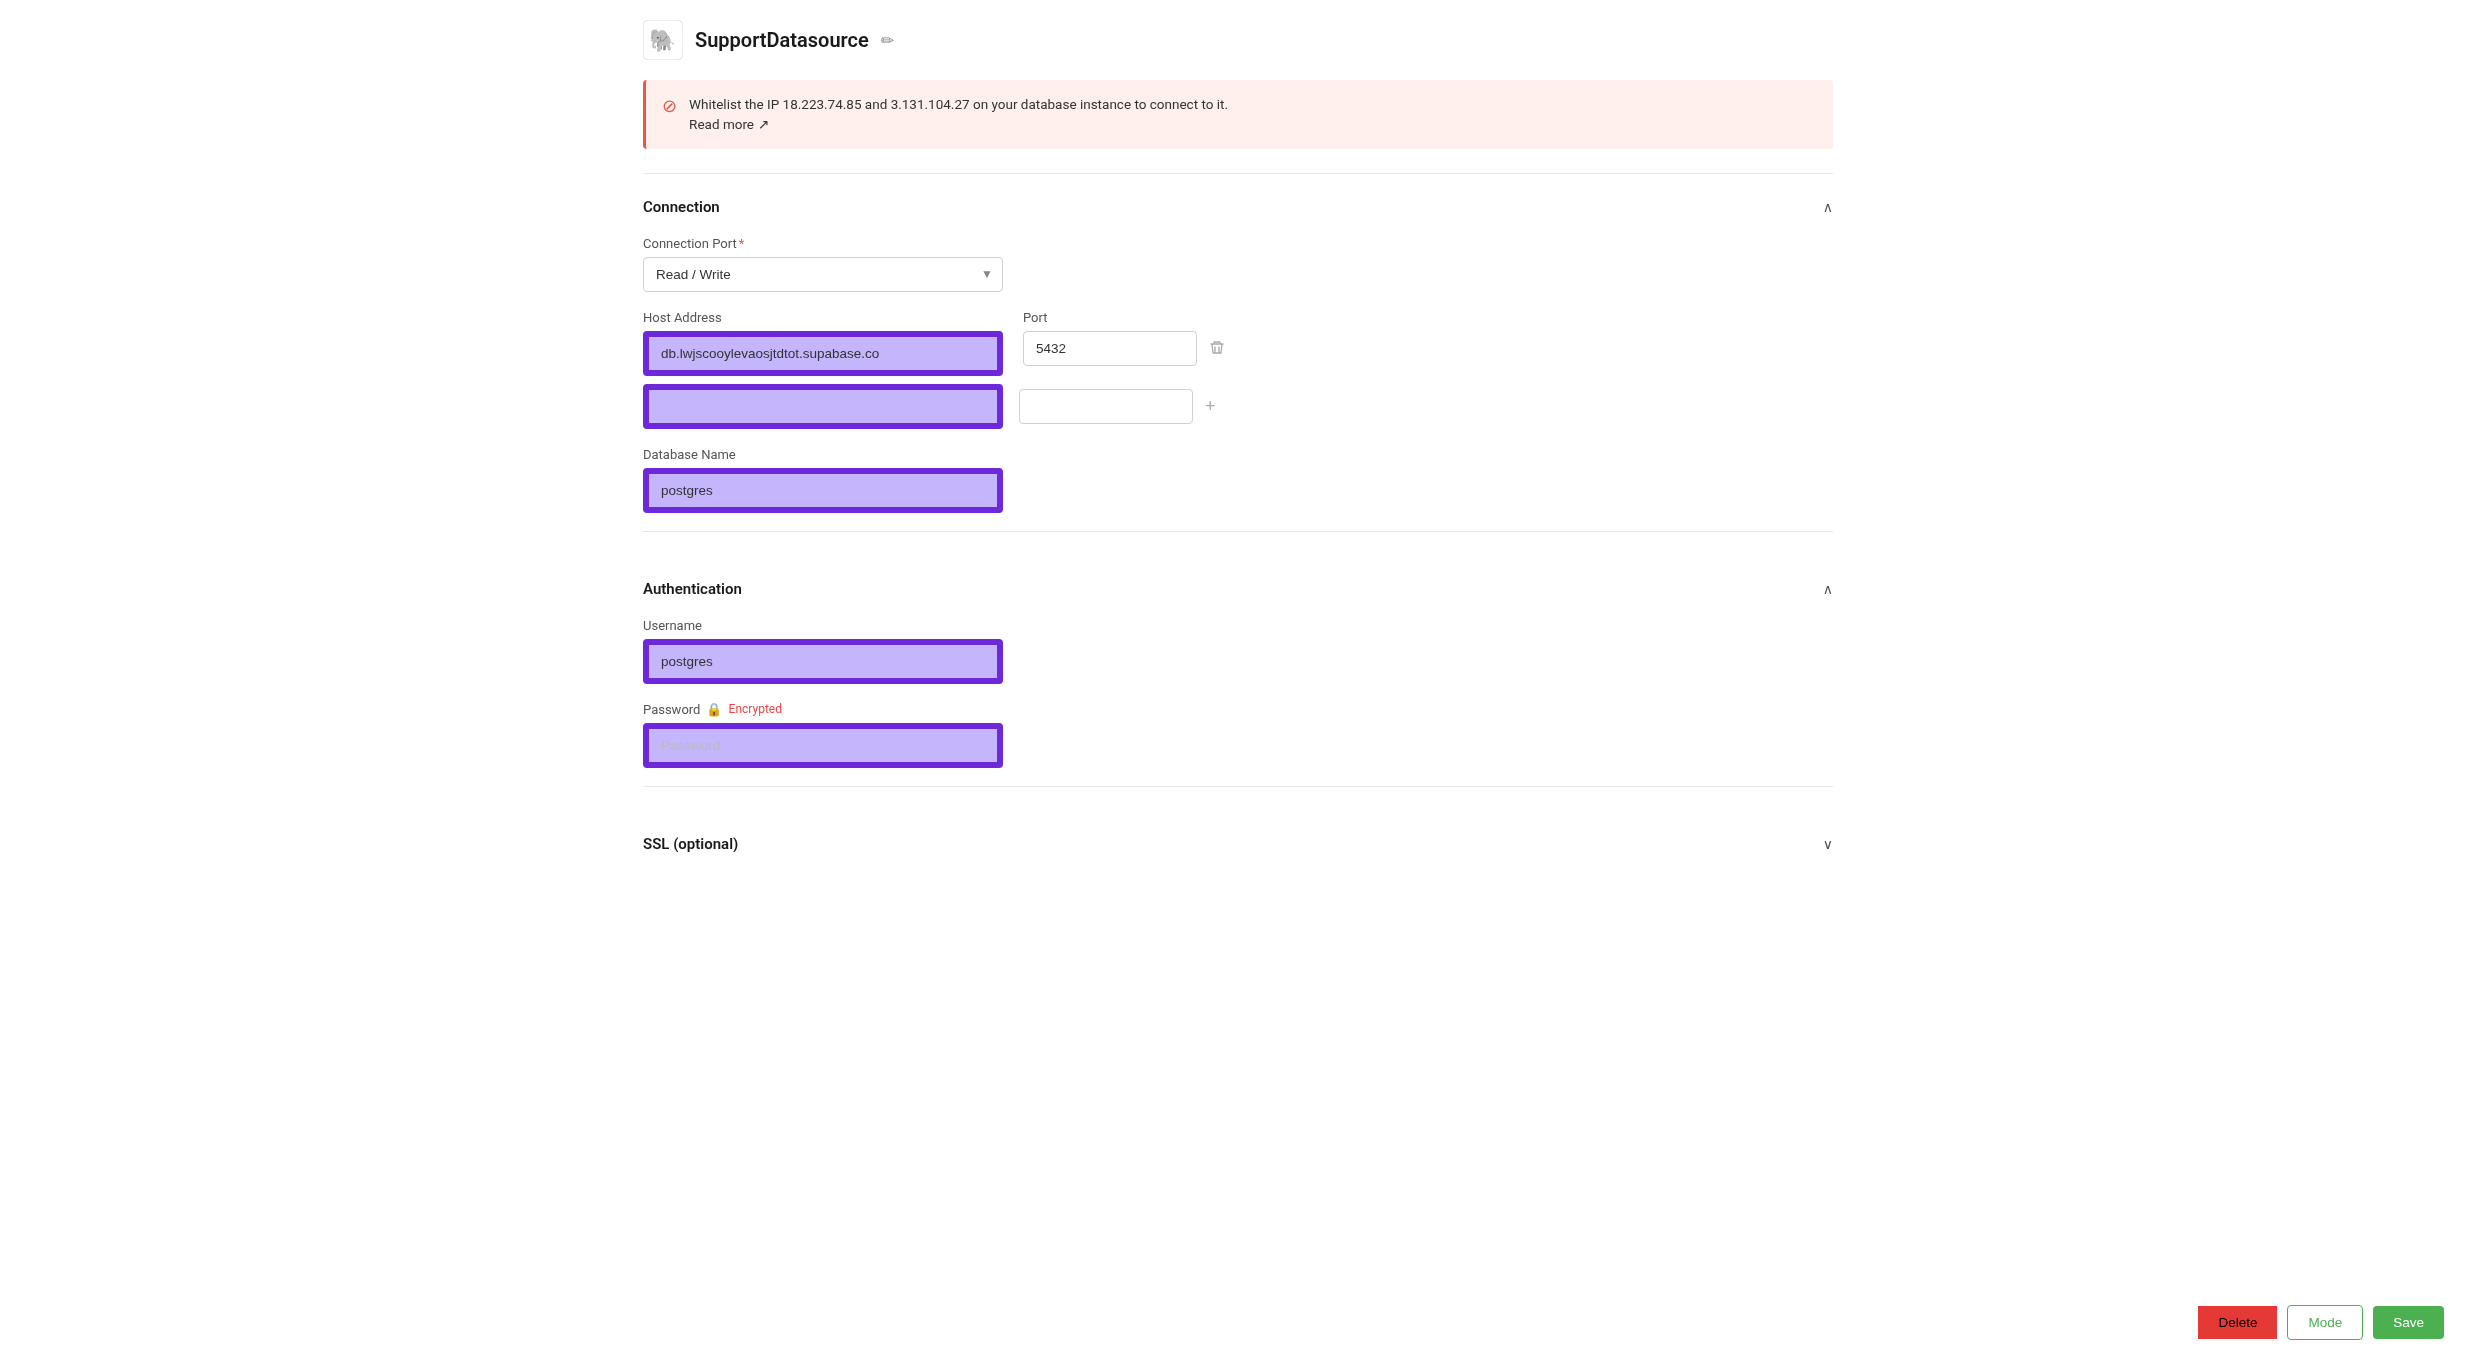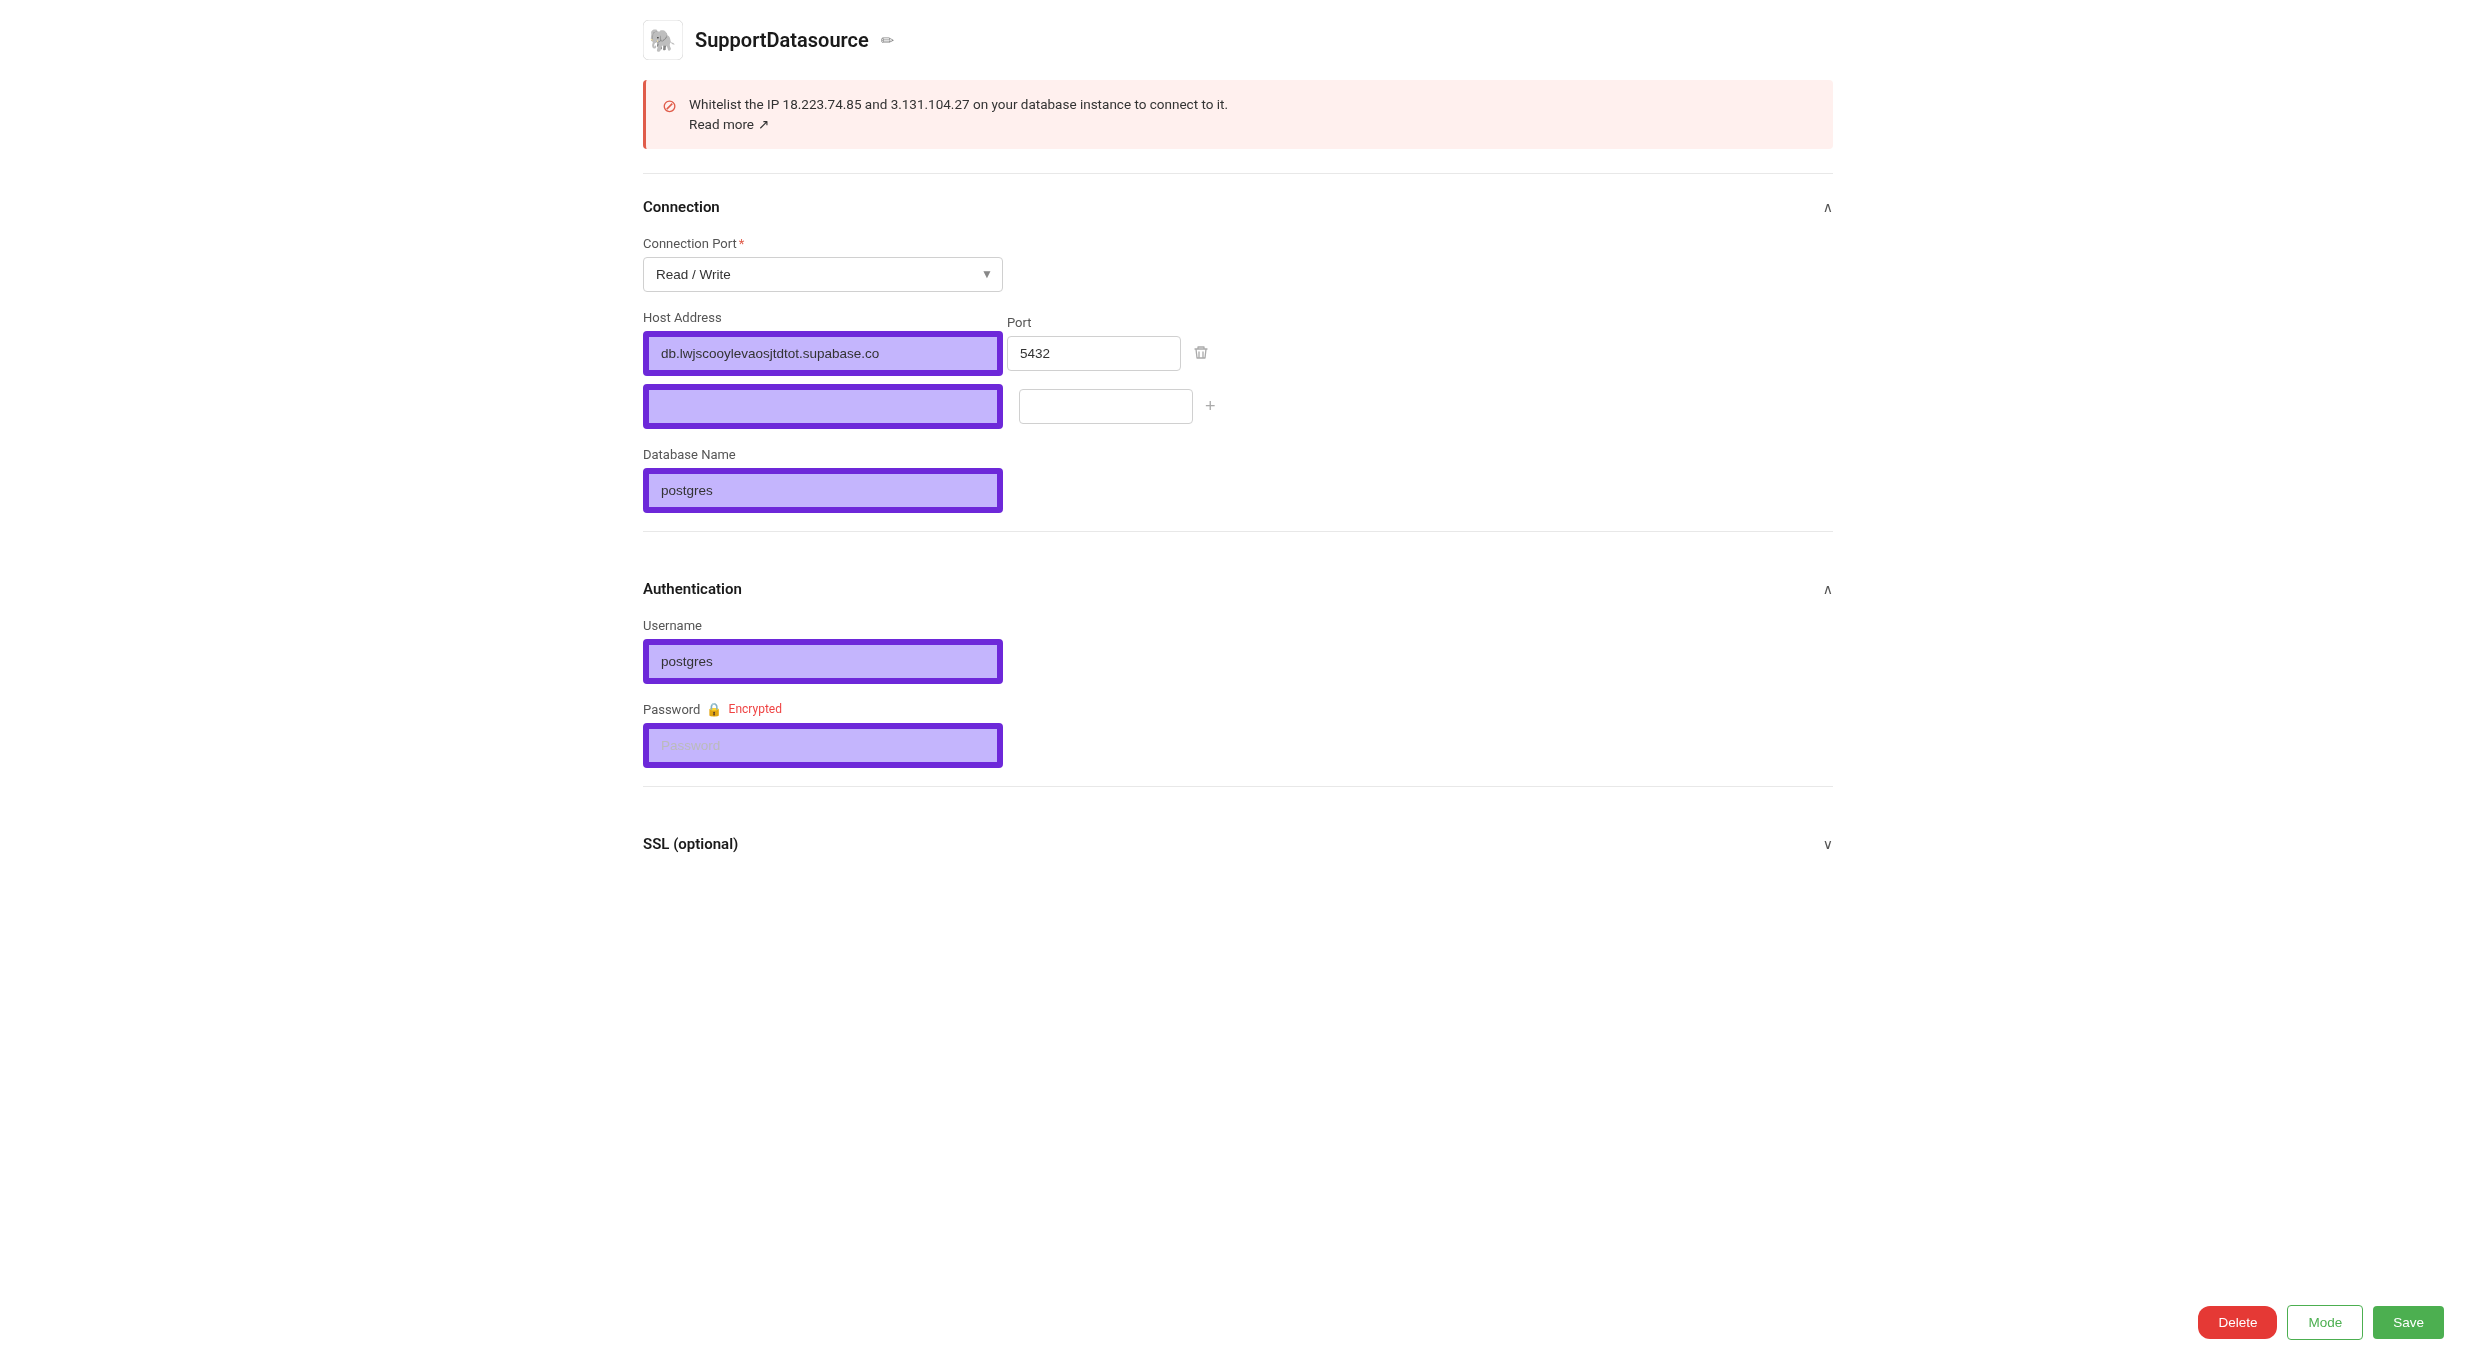--- a/index.html
+++ b/index.html
@@ -190,23 +190,23 @@
     .footer-actions {
       position: fixed;
       bottom: 24px;
       right: 32px;
       display: flex;
       gap: 10px;
       align-items: center;
     }
     .btn-delete {
       background: #e53935;
-      color: #ffffff;
+      color: #000000;
       border: none;
-      border-radius: 12px;
+      border-radius: 0;
       padding: 9px 20px;
       font-size: 13.5px;
       font-weight: 500;
       cursor: pointer;
     }
     .btn-test {
       background: #fff;
       color: #4caf50;
       border: 1.5px solid #4caf50;
       border-radius: 4px;
@@ -271,21 +271,21 @@
       <div class="select-wrapper">
         <select class="form-select">
           <option value="read_write">Read / Write</option>
           <option value="read_only">Read Only</option>
         </select>
         <span class="select-arrow">▼</span>
       </div>
     </div>
 
     <div style="margin-bottom:4px;">
-      <div style="display:flex; gap:4px; align-items:center; margin-bottom:8px;">
+      <div style="display:flex; gap:20px; align-items:flex-start; margin-bottom:8px;">
         <div style="flex:1; max-width:360px;">
           <label class="form-label">Host Address</label>
           <input class="form-input" type="text" value="db.lwjscooylevaosjtdtot.supabase.co" style="">
         </div>
         <div style="display:flex; flex-direction:column;">
           <label class="form-label">Port</label>
           <div style="display:flex; align-items:center; gap:8px;">
             <input class="port-input" type="text" value="5432" style="">
             <button class="icon-btn" title="Delete">
               <svg width="16" height="16" viewBox="0 0 16 16" fill="none" xmlns="http://www.w3.org/2000/svg">

